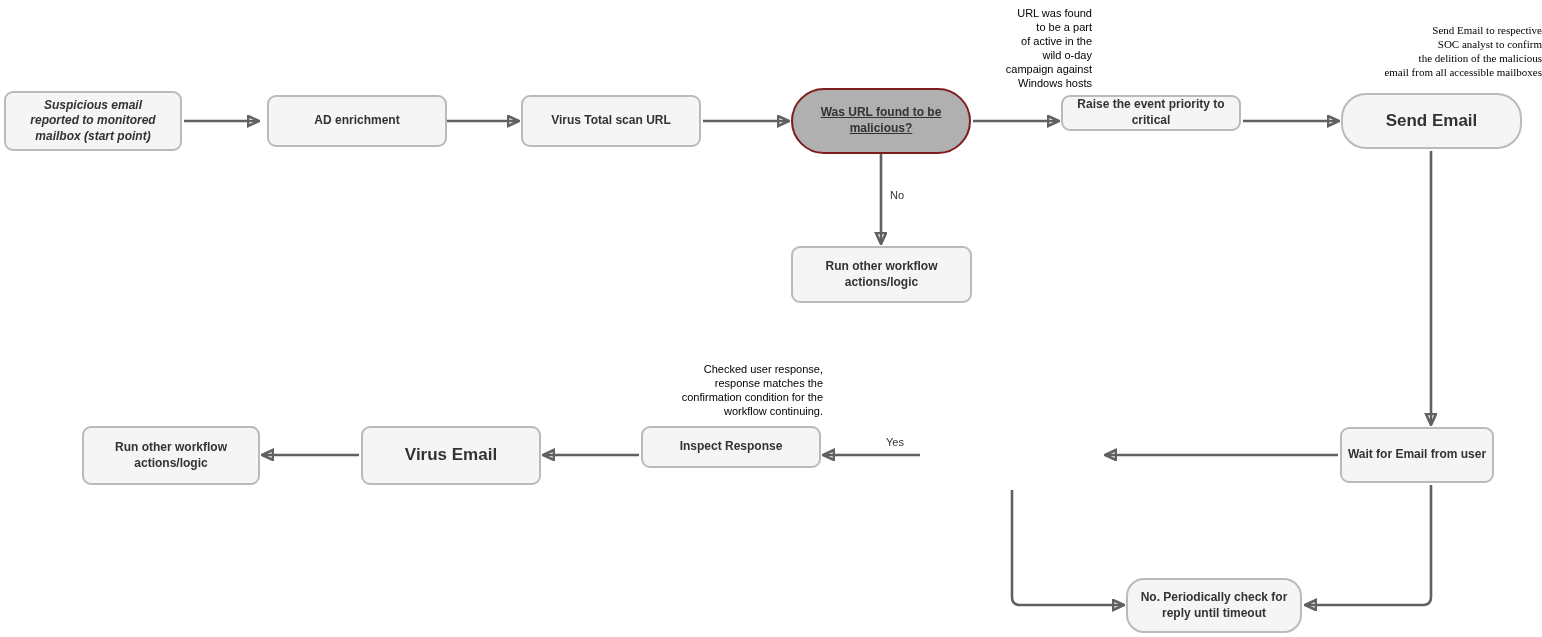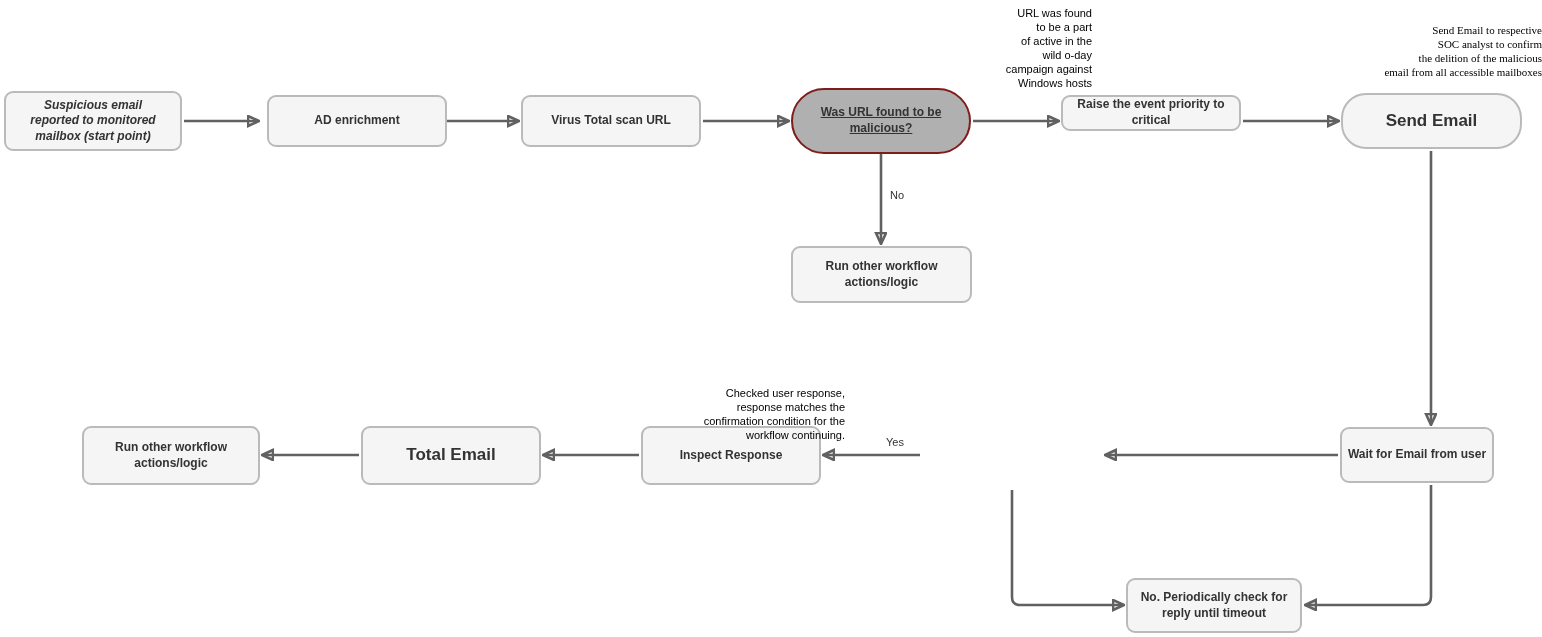--- a/index.html
+++ b/index.html
@@ -111,43 +111,43 @@
 critical</div>
 
   <div class="node big-label" style="left:1341px; top:93px; width:181px; height:56px;border-radius:25px;">Send Email</div>
 
   <div class="node" style="left:791px; top:246px; width:181px; height:57px;">Run other workflow
 actions/logic</div>
 
   <div class="node" style="left:82px; top:426px; width:178px; height:59px;">Run other workflow
 actions/logic</div>
 
-  <div class="node big-label" style="left:361px; top:426px; width:180px; height:59px;">Total Email</div>
+  <div class="node big-label" style="left:361px; top:426px; width:180px; height:59px;">Virus Email</div>
 
-  <div class="node" style="left:641px; top:426px; width:180px; height:59px;">Inspect Response</div>
+  <div class="node" style="left:641px; top:426px; width:180px; height:42px;">Inspect Response</div>
 
 
   <div class="node" style="left:1340px; top:427px; width:154px; height:56px;">Wait for Email from user</div>
 
-  <div class="node" style="left:1126px; top:578px; width:176px; height:55px;">No. Periodically check for
+  <div class="node" style="left:1126px; top:578px; width:176px; height:55px;border-radius:18px;">No. Periodically check for
 reply until timeout</div>
 
   <div class="annotation" style="left:928px; top:6px; width:164px;">URL was found
 to be a part
 of active in the
 wild o-day
 campaign against
 Windows hosts</div>
 
   <div class="annotation" style="left:1322px; top:23px; width:220px;font-family:Liberation Serif, serif;">Send Email to respective
 SOC analyst to confirm
 the delition of the malicious
 email from all accessible mailboxes</div>
 
-  <div class="annotation" style="left:645px; top:362px; width:200px;margin-top:24px;">Checked user response,
+  <div class="annotation" style="left:623px; top:362px; width:200px;">Checked user response,
 response matches the
 confirmation condition for the
 workflow continuing.</div>
 
   <div class="edge-label" style="left:884px; top:189px; width:26px;">No</div>
 
   <div class="edge-label" style="left:880px; top:436px; width:30px;">Yes</div>
 
 </div>
 

